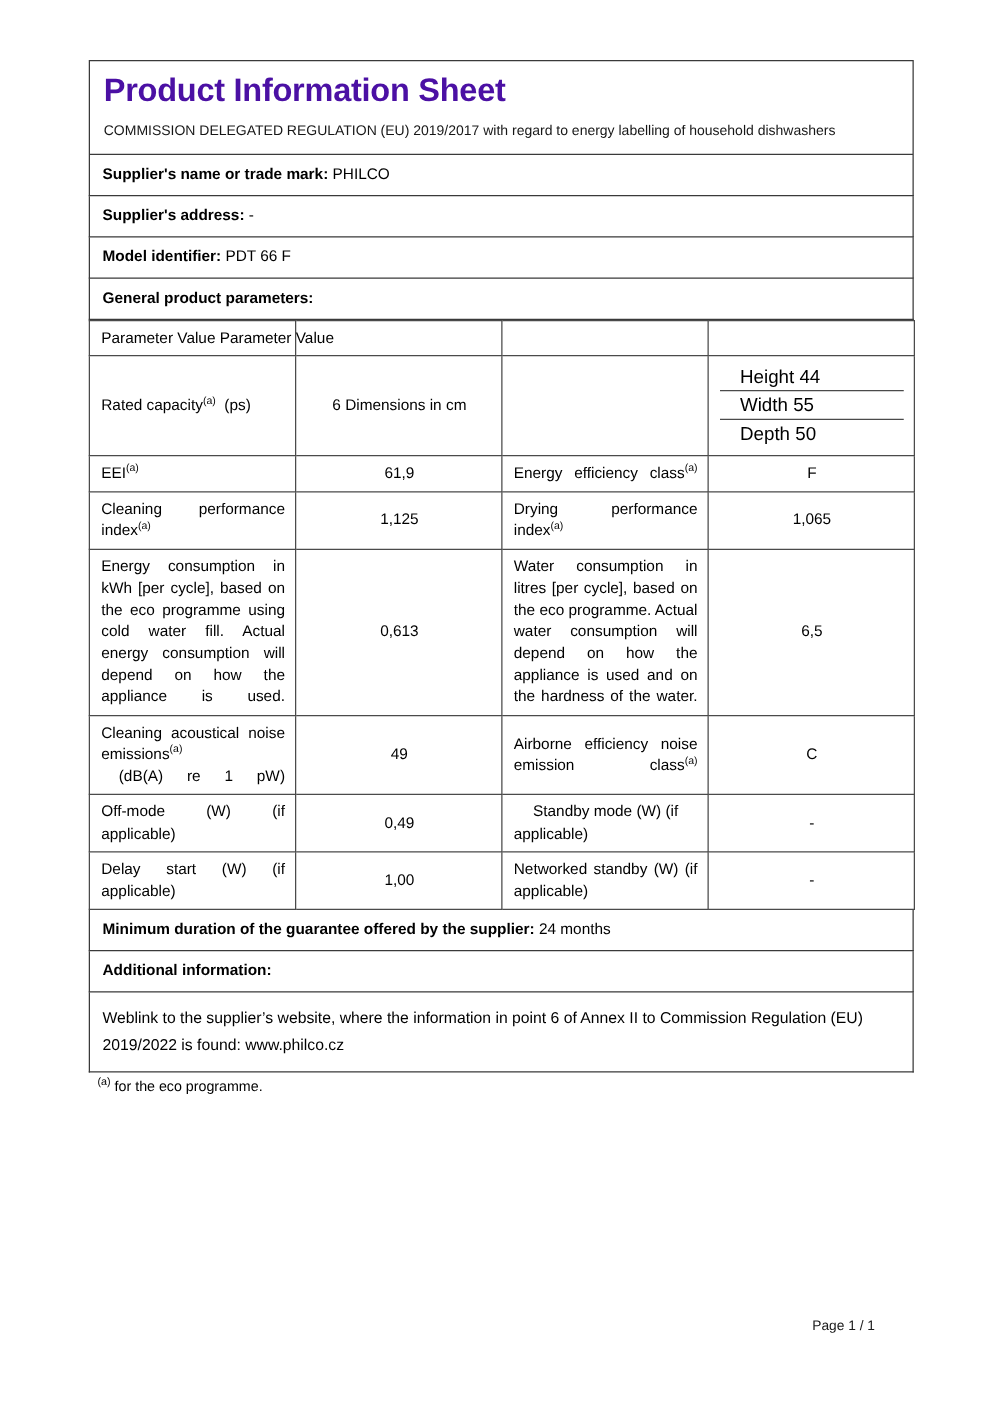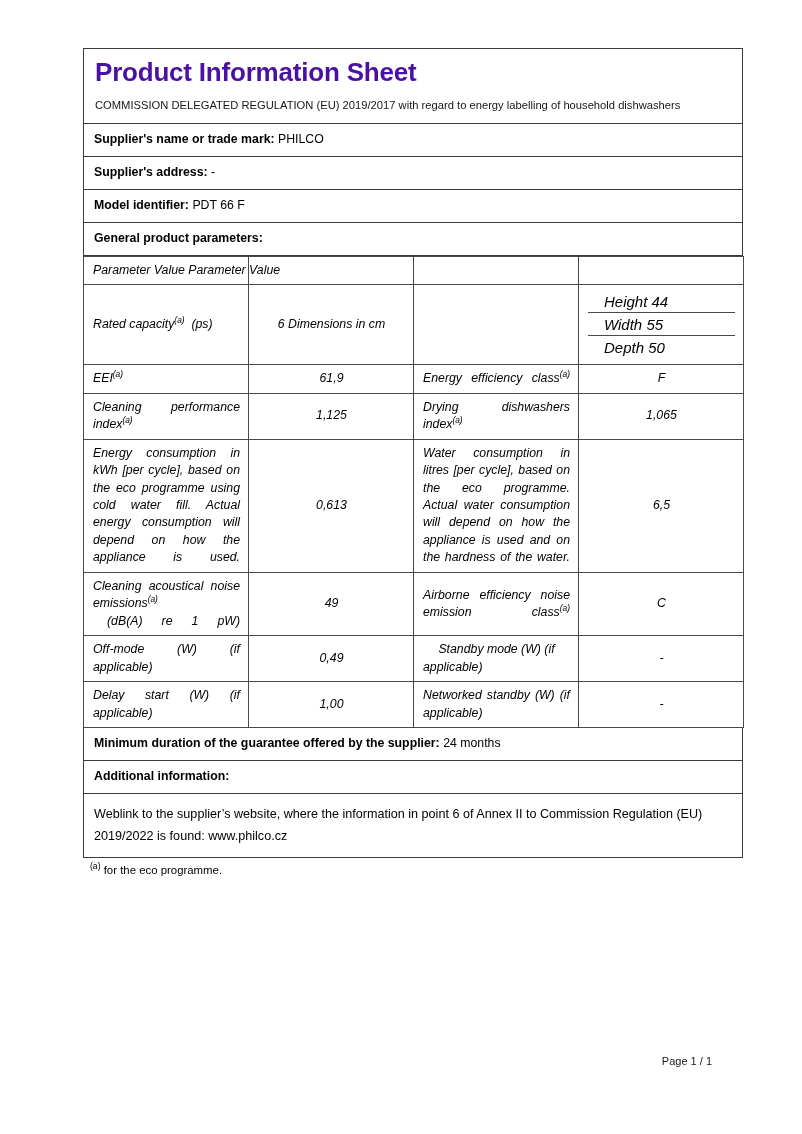--- a/index.html
+++ b/index.html
@@ -14,21 +14,20 @@
     color: #000000;
     position: relative;
     overflow: hidden;
   }
 
   .page {
     position: absolute;
     left: 0; top: 0;
     width: 766px;
     height: 1134px;
-    margin-left: 12px;
   }
 
   .sheet {
     position: absolute;
     left: 71px;
     top: 48px;
     width: 660px;
   }
 
   
@@ -74,21 +73,20 @@
     font-size: 12.6px;
     line-height: 1.75;
   }
 
   
   table.params {
     border-collapse: collapse;
     width: 660px;
     table-layout: fixed;
     border-top: none;
-    font-style: italic;
   }
   table.params td {
     border: 1px solid #4a4a4a;
     box-sizing: border-box;
     font-size: 12.3px;
     line-height: 1.42;
     vertical-align: middle;
     padding: 5px 8px 5px 9px;
   }
   .c1 { width: 165px; }
@@ -251,21 +249,21 @@
           </td>
           <td class="value">F</td>
         </tr>
 
         <tr>
           <td class="param">
             <span>Cleaning performance index</span><span class="sup">(a)</span>
           </td>
           <td class="value">1,125</td>
           <td class="param">
-            <span>Drying dishwashers index</span><span class="sup">(a)</span>
+            <span>Drying performance index</span><span class="sup">(a)</span>
           </td>
           <td class="value">1,065</td>
         </tr>
 
         <tr>
           <td class="param">Energy consumption in kWh [per cycle], based on the eco programme using cold water fill. Actual energy consumption will depend on how the appliance is used.</td>
           <td class="value">0,613</td>
           <td class="param">Water consumption in litres [per cycle], based on the eco programme. Actual water consumption will depend on how the appliance is used and on the hardness of the water.</td>
           <td class="value">6,5</td>
         </tr>

